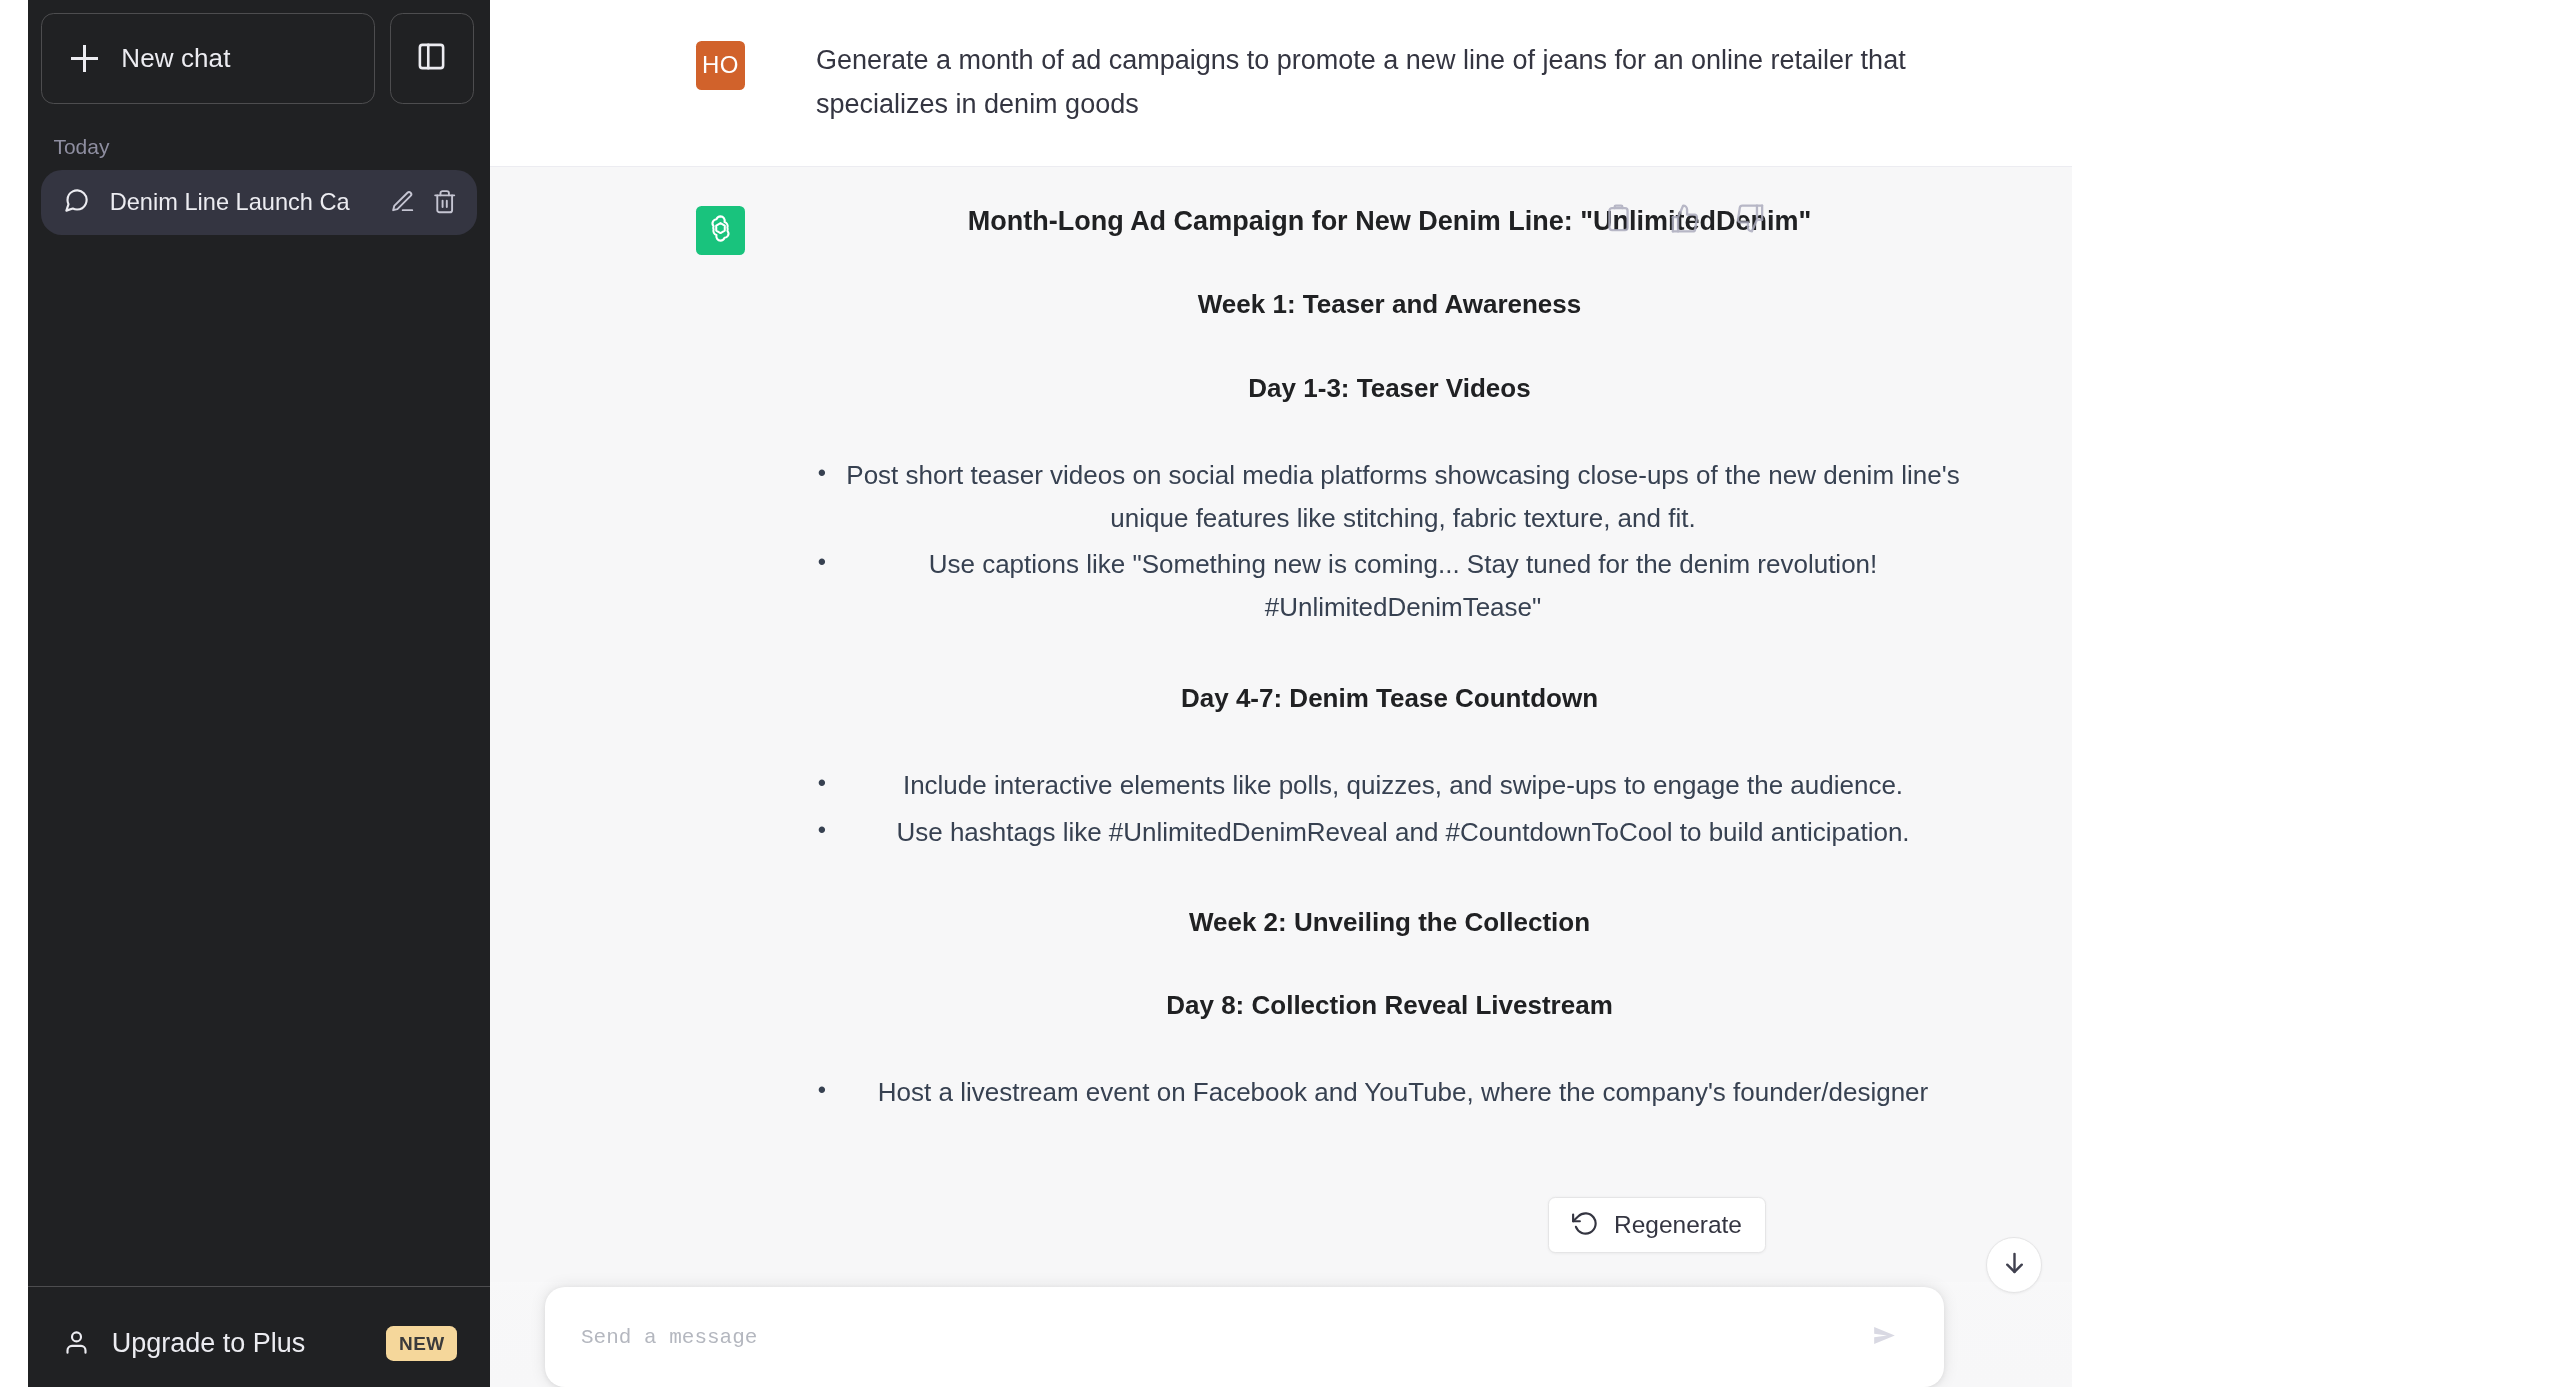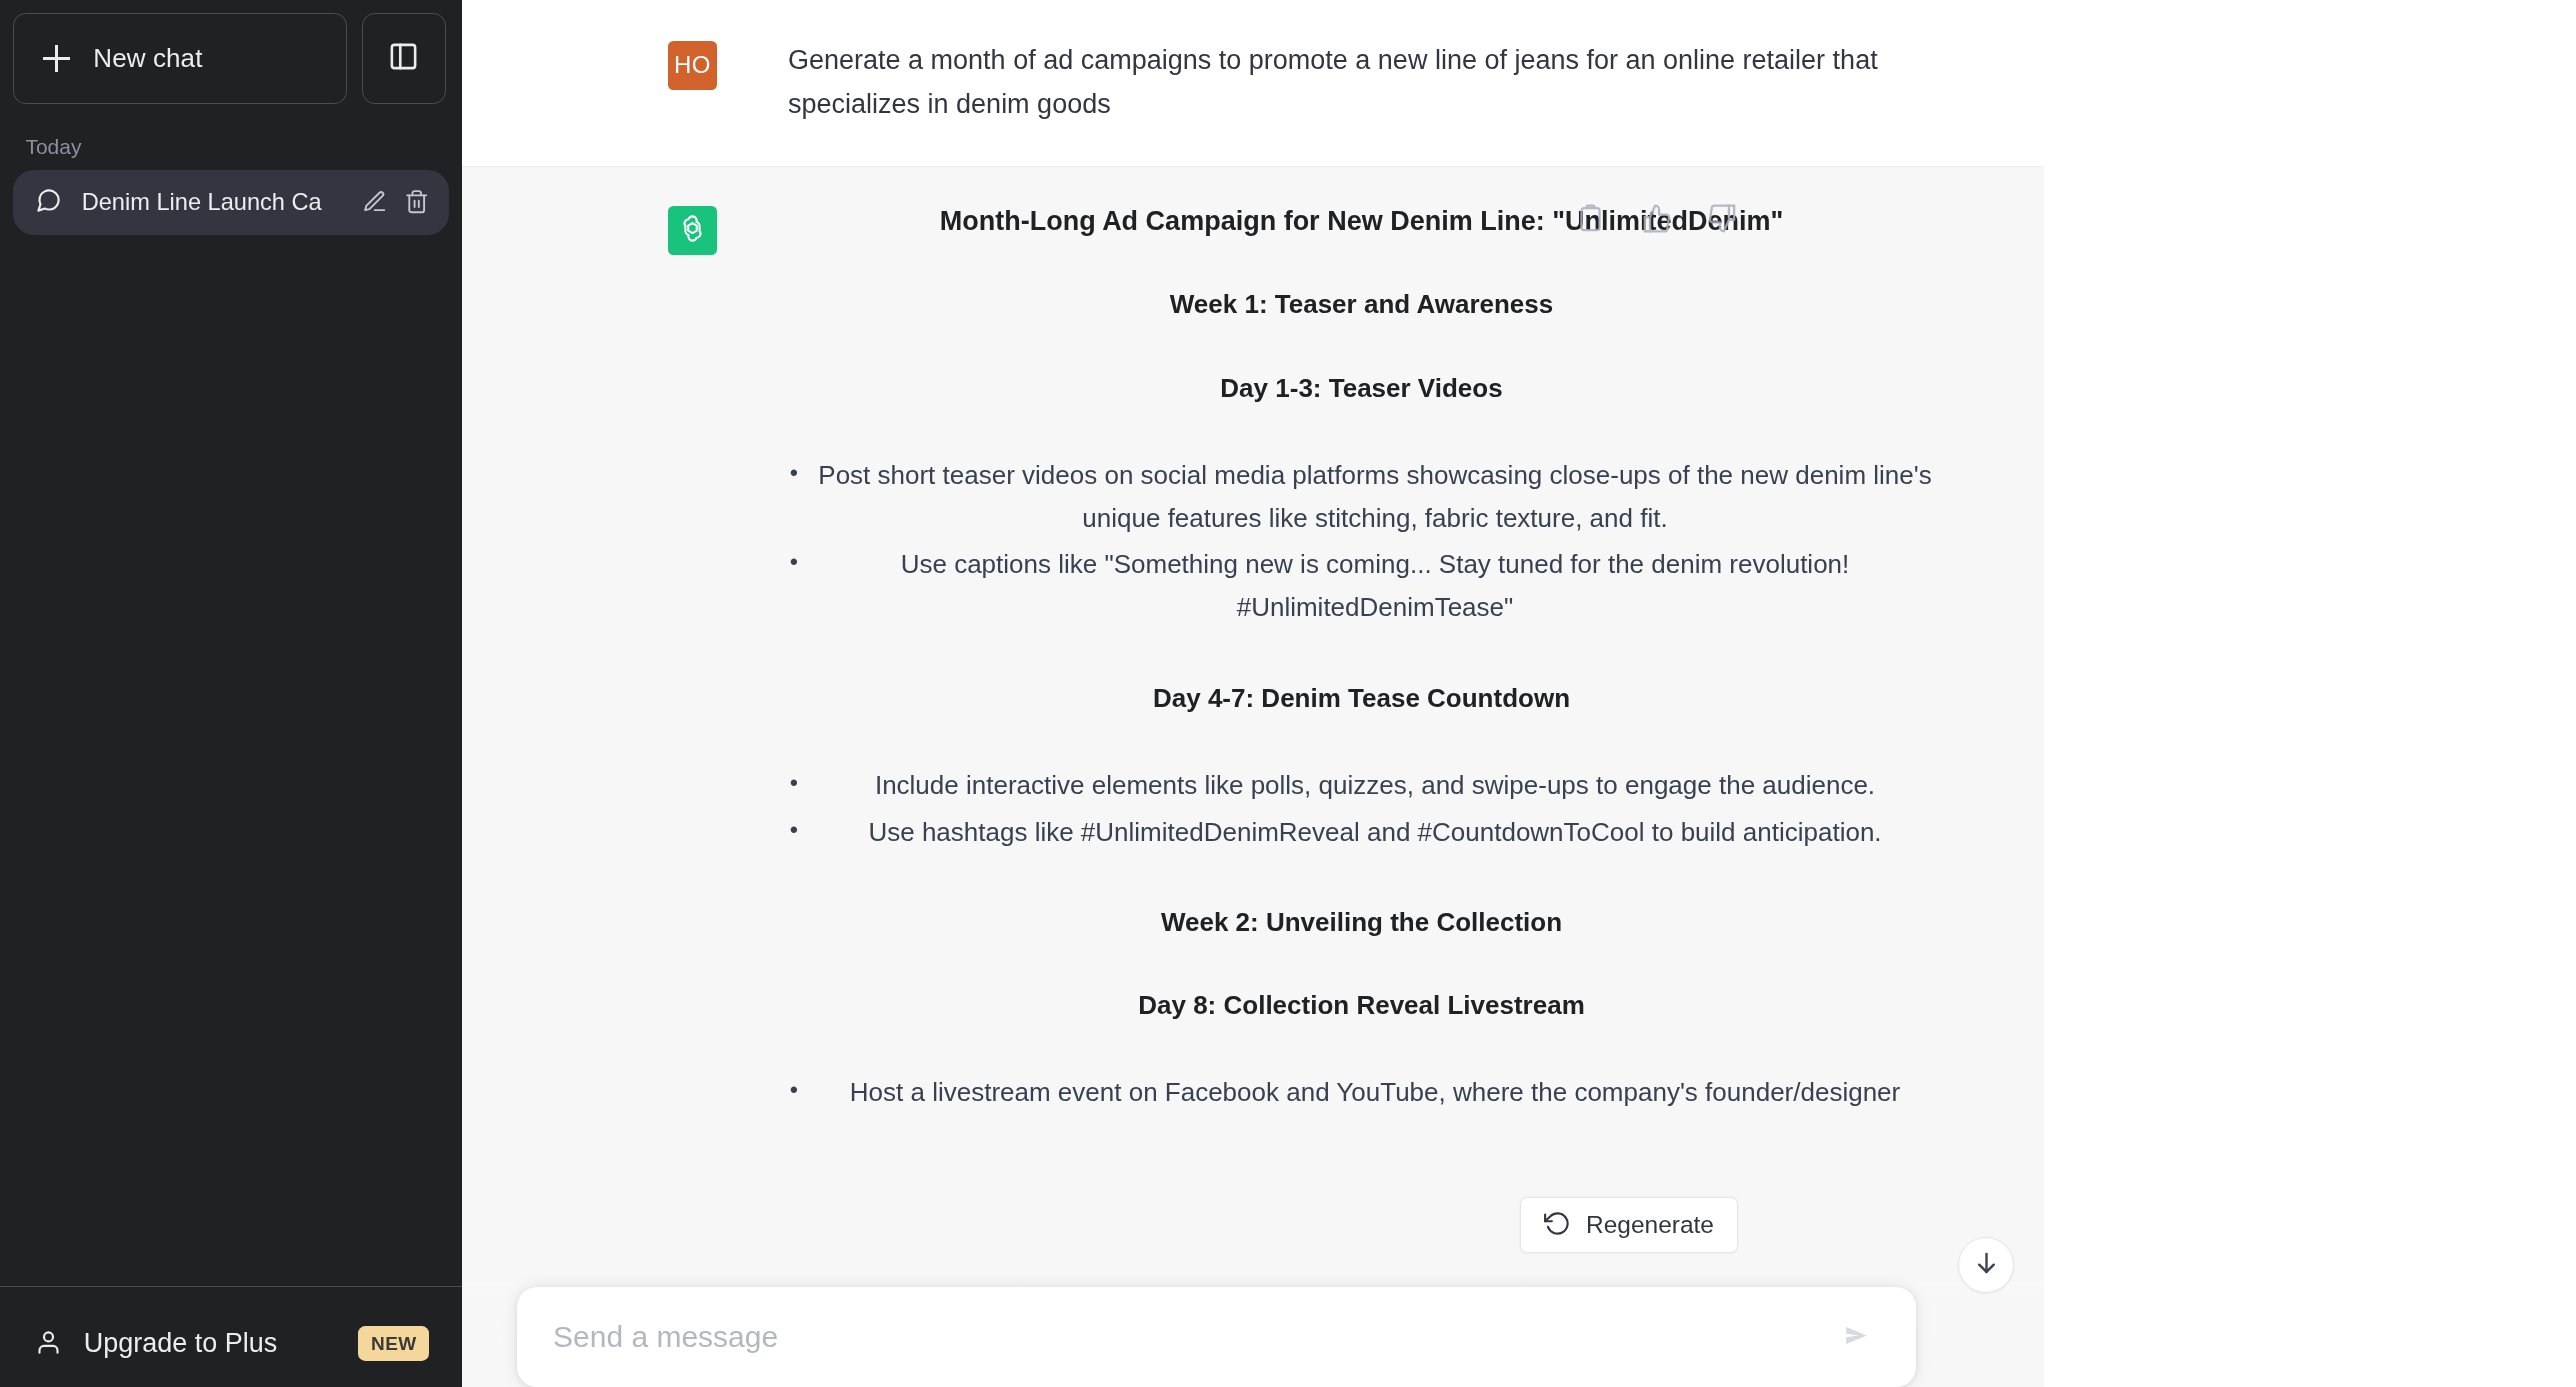--- a/index.html
+++ b/index.html
@@ -8,20 +8,21 @@
     height: 1387px;
     overflow: hidden;
     font-family: "Liberation Sans", sans-serif;
     background: #ffffff;
   }
   .app {
     display: flex;
     width: 2044px;
     height: 1387px;
     position: relative;
+    margin-left: 28px;
   }
 
   
   .sidebar {
     width: 462px;
     flex: 0 0 462px;
     background: #202123;
     display: flex;
     flex-direction: column;
     position: relative;
@@ -276,22 +277,22 @@
     box-shadow: 0 0 16.4px rgba(0,0,0,.10), 0 1.8px 5.5px rgba(0,0,0,.06);
     display: flex;
     align-items: center;
     padding: 0 36px 0 36px;
   }
   .composer-input {
     flex: 1 1 auto;
     border: none;
     outline: none;
     background: transparent;
-    font-family: Liberation Sans, sans-serif;
-    font-size: 30px;
+    font-family: Liberation Mono, monospace;
+    font-size: 21px;
     color: #343541;
     height: 55px;
   }
   .composer-input::placeholder { color: #b4b7bf; }
   .send-btn {
     width: 47px; height: 47px;
     border: none;
     background: transparent;
     display: flex;
     align-items: center;

